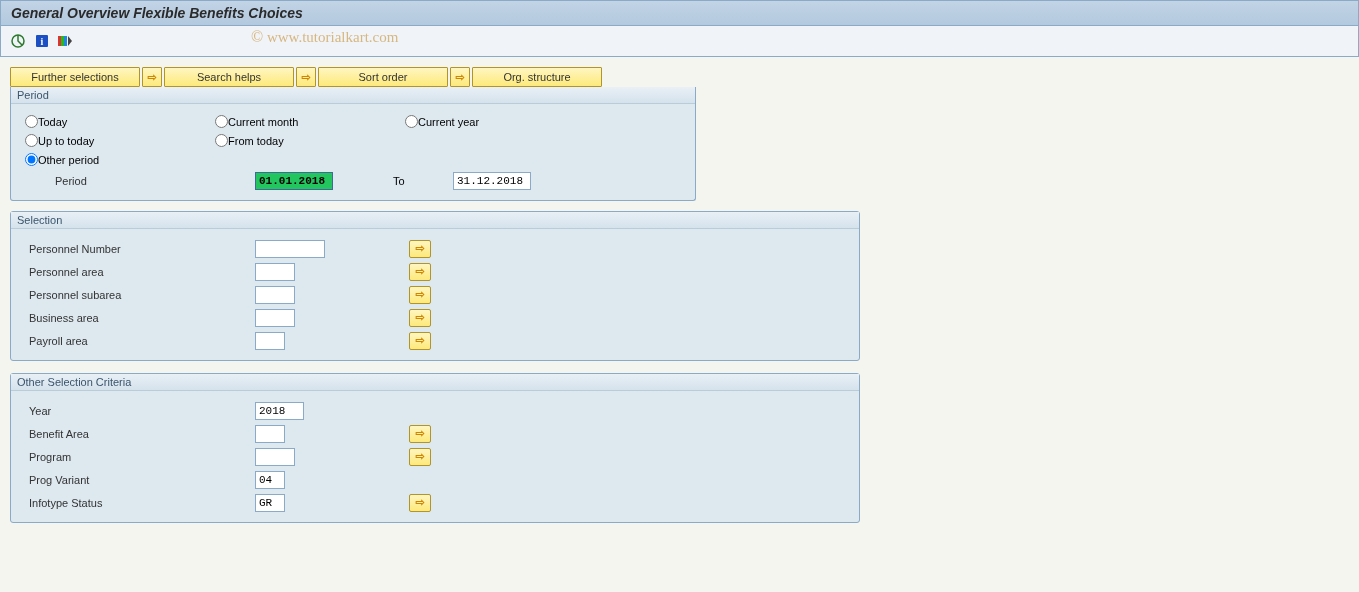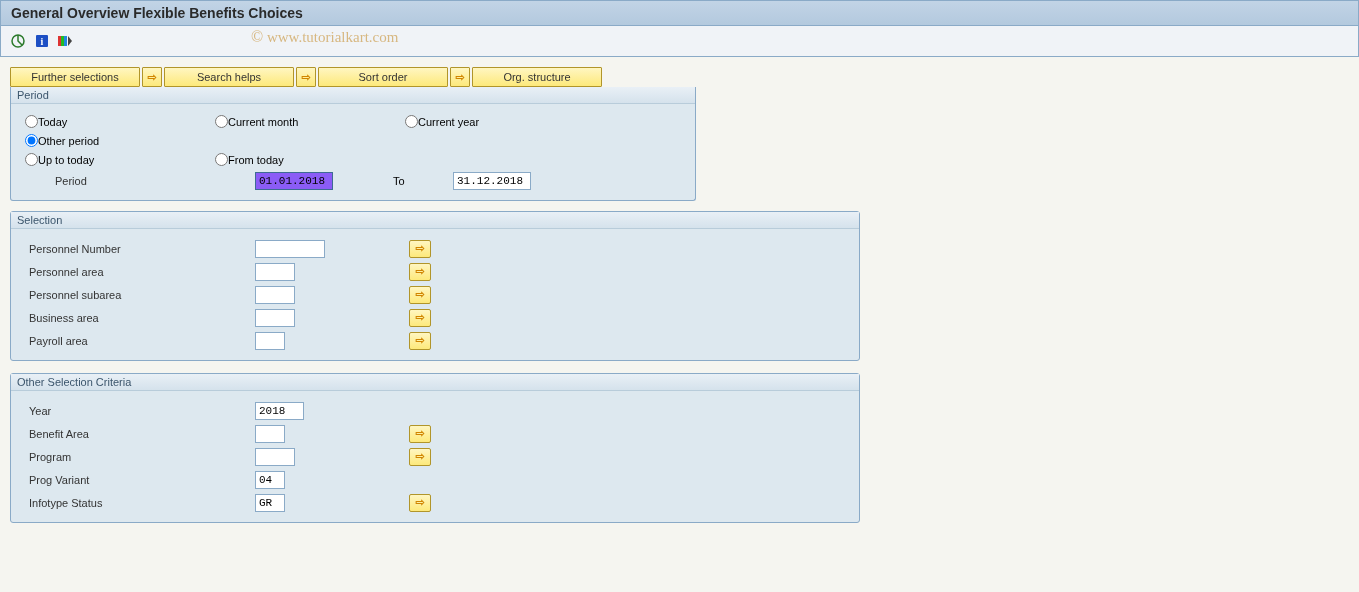--- a/index.html
+++ b/index.html
@@ -9,20 +9,21 @@
       background: #f5f5f0;
       width: 1359px;
       height: 592px;
       overflow: hidden;
       position: relative;
     }
     .title-bar {
       background: linear-gradient(to bottom, #c2d4e6, #b3c9de);
       border: 1px solid #8aaac7;
       padding: 4px 10px;
+      font-style: italic;
       font-weight: bold;
       font-size: 14px;
       color: #2a2a2a;
     }
     .toolbar {
       border: 1px solid #8aaac7;
       border-top: none;
       background: #f0f3f7;
       padding: 6px 8px;
       display: flex;
@@ -123,22 +124,23 @@
     .field-label.indented { padding-left: 30px; }
     .text-input {
       border: 1px solid #8aaac7;
       background: #fff;
       height: 18px;
       padding: 1px 3px;
       font-family: "Courier New", monospace;
       font-size: 11px;
     }
     .text-input.selected {
-      background: #8b5cf6;
+      background: #22c55e;
       border: 1px solid #3e6b94;
+      font-weight: bold;
     }
     .w-date { width: 78px; }
     .w-short { width: 70px; }
     .w-xshort { width: 30px; }
     .w-year { width: 49px; }
     .w-long { width: 190px; }
     .to-label {
       width: 120px;
       text-align: left;
       padding-left: 60px;
@@ -229,32 +231,32 @@
             <input type="radio" name="period" style="">
             <span>Current month</span>
           </label>
         <label>
             <input type="radio" name="period" style="">
             <span>Current year</span>
           </label>
       </div>
       <div class="radio-row">
         <label>
+            <input type="radio" name="period" style="">
+            <span>Up to today</span>
+          </label>
+        <label>
+            <input type="radio" name="period" style="">
+            <span>From today</span>
+          </label>
+      </div>
+      <div class="radio-row">
+        <label>
             <input type="radio" name="period" checked="" style="">
             <span>Other period</span>
-          </label>
-      </div>
-      <div class="radio-row">
-        <label>
-            <input type="radio" name="period" style="">
-            <span>Up to today</span>
-          </label>
-        <label>
-            <input type="radio" name="period" style="">
-            <span>From today</span>
           </label>
       </div>
       <div class="field-row">
         <span class="field-label indented">Period</span>
         <input class="text-input w-date selected" value="01.01.2018" style="">
         <span class="to-label">To</span>
         <input class="text-input w-date" value="31.12.2018" style="">
       </div>
     </div>
   </div>

